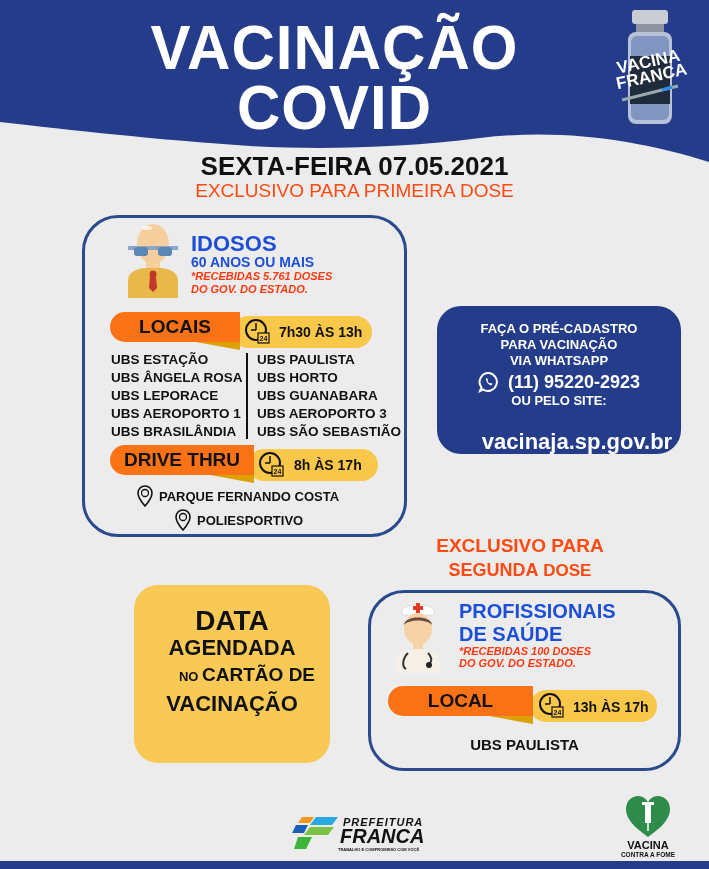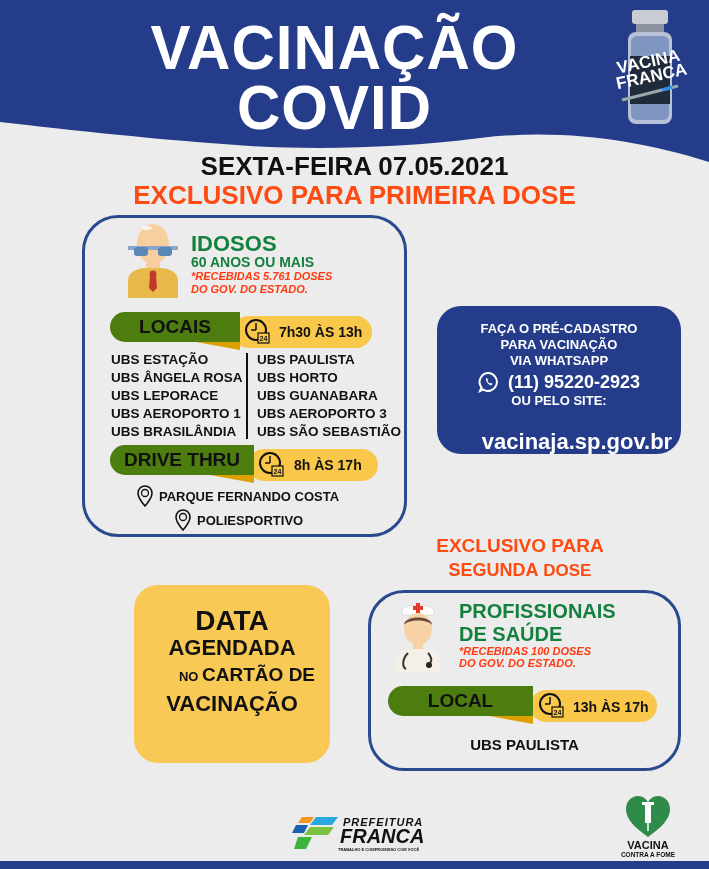--- a/index.html
+++ b/index.html
@@ -25,40 +25,40 @@
 
   
   .vial { position: absolute; left: 620px; top: 8px; width: 60px; height: 120px; }
 
   .date {
     position: absolute; top: 151px; left: 0; width: 709px; text-align: center;
     font-weight: 900; font-size: 26px; color: #111;
   }
   .subtitle {
     position: absolute; top: 180px; left: 0; width: 709px; text-align: center;
-    font-weight: 700; font-size: 26px; color: #ff4a12;
+    font-weight: 400; font-size: 19px; color: #ff4a12;
   }
 
   
   .card {
     position: absolute; border: 3px solid #2a4a8e; border-radius: 36px;
     background: transparent;
   }
   .card1 { left: 82px; top: 215px; width: 325px; height: 322px; }
   .card2 { left: 368px; top: 590px; width: 313px; height: 181px; }
 
-  .grp-title { position: absolute; font-weight: 900; color: #15803d; }
+  .grp-title { position: absolute; font-weight: 900; color: #1d4ed8; }
   .note { position: absolute; font-style: italic; font-weight: 700; color: #ff3a12; font-size: 11px; line-height: 12px; }
 
   
   .pill {
     position: absolute; background: #f9c84a; border-radius: 18px; height: 32px;
   }
   .tag {
-    position: absolute; background: #4d7c0f; border-radius: 16px 0 0 16px;
+    position: absolute; background: #f97316; border-radius: 16px 0 0 16px;
     height: 30px; font-weight: 900; color: #111; display: flex; align-items: center; justify-content: center;
     font-size: 19px;
   }
   .tag::after {
     content: ""; position: absolute; right: 0; bottom: -8px; width: 0; height: 0;
     border-right: 0 solid transparent; border-left: 44px solid transparent;
     border-top: 8px solid #dca000;
   }
   .time-txt { position: absolute; font-weight: 700; font-size: 14px; color: #111; }
   .clock { position: absolute; width: 26px; height: 26px; }

